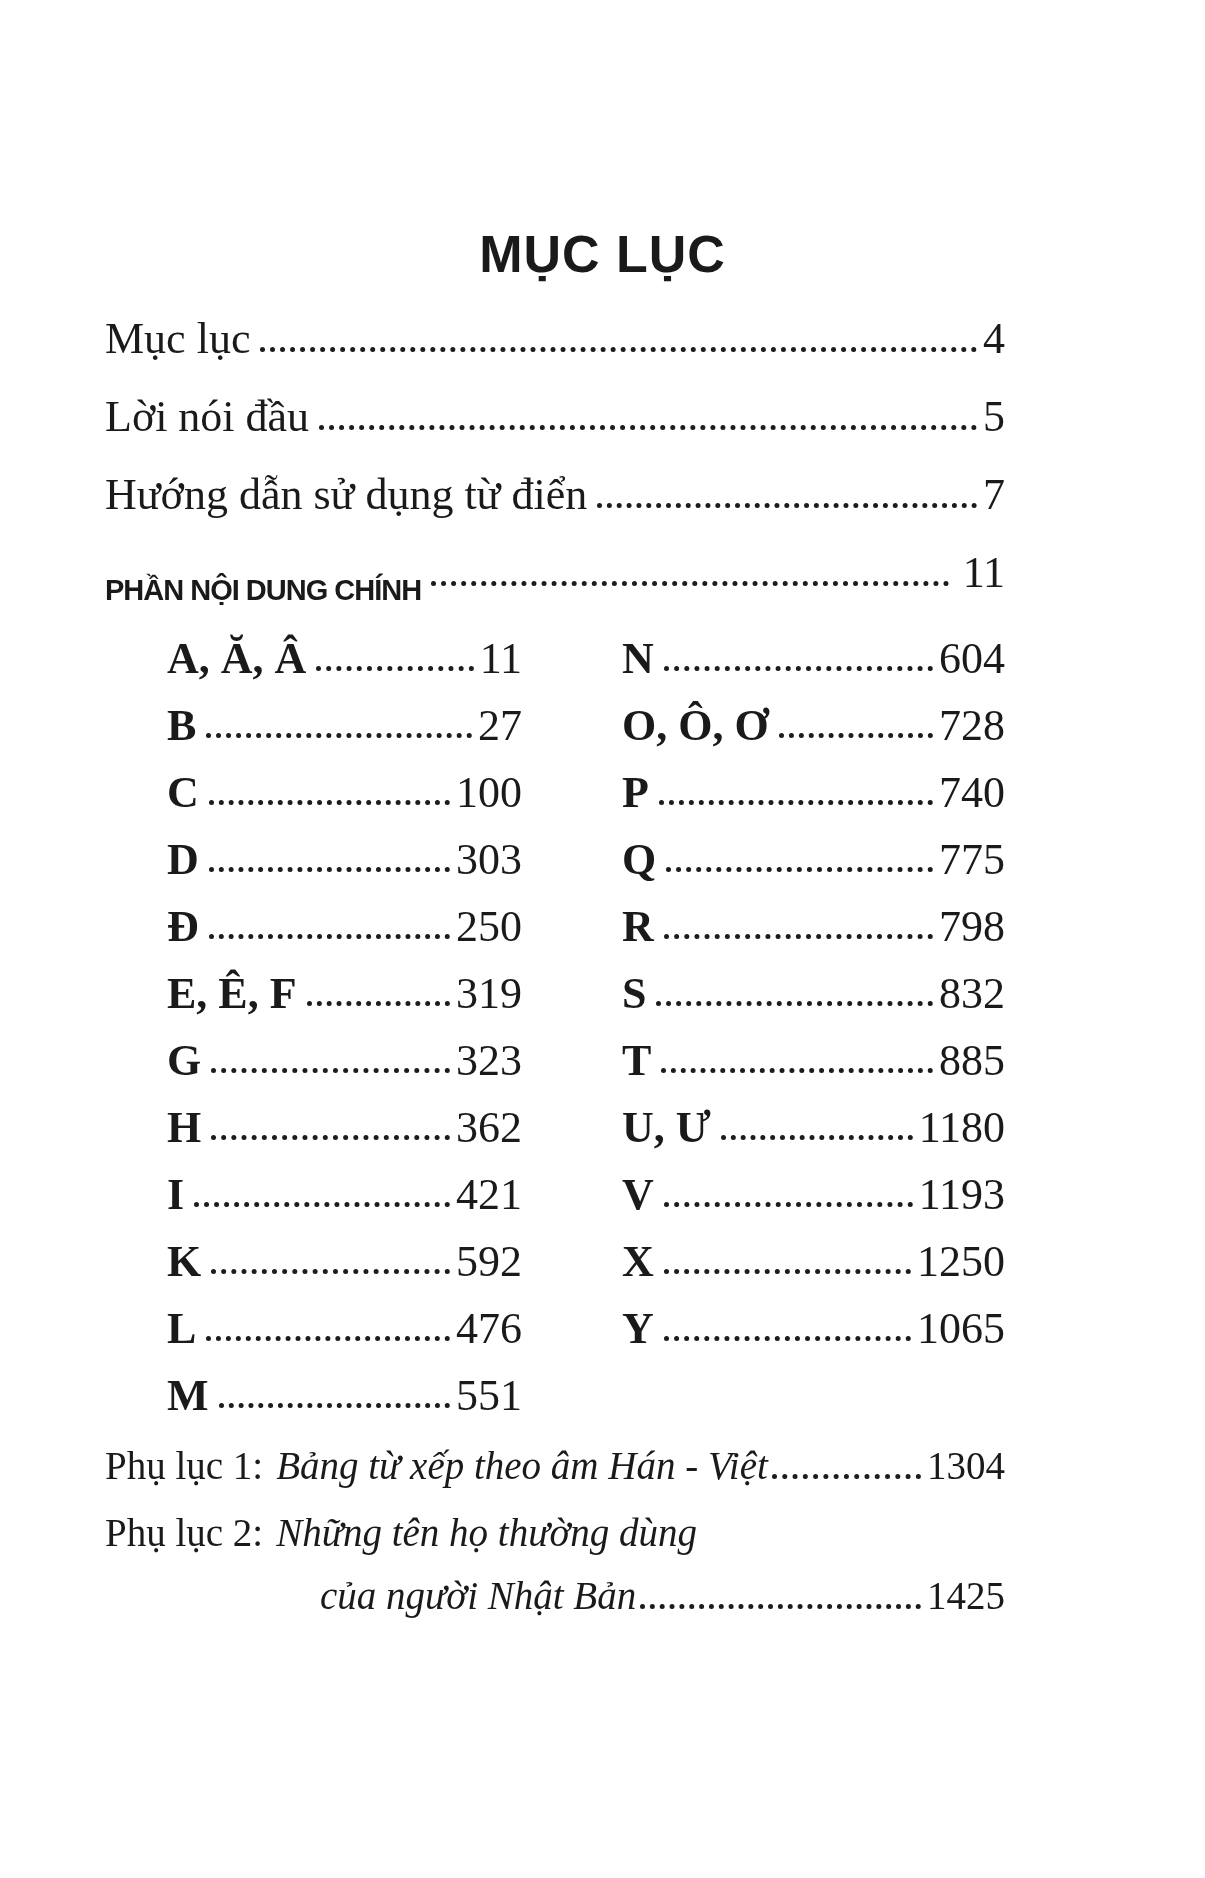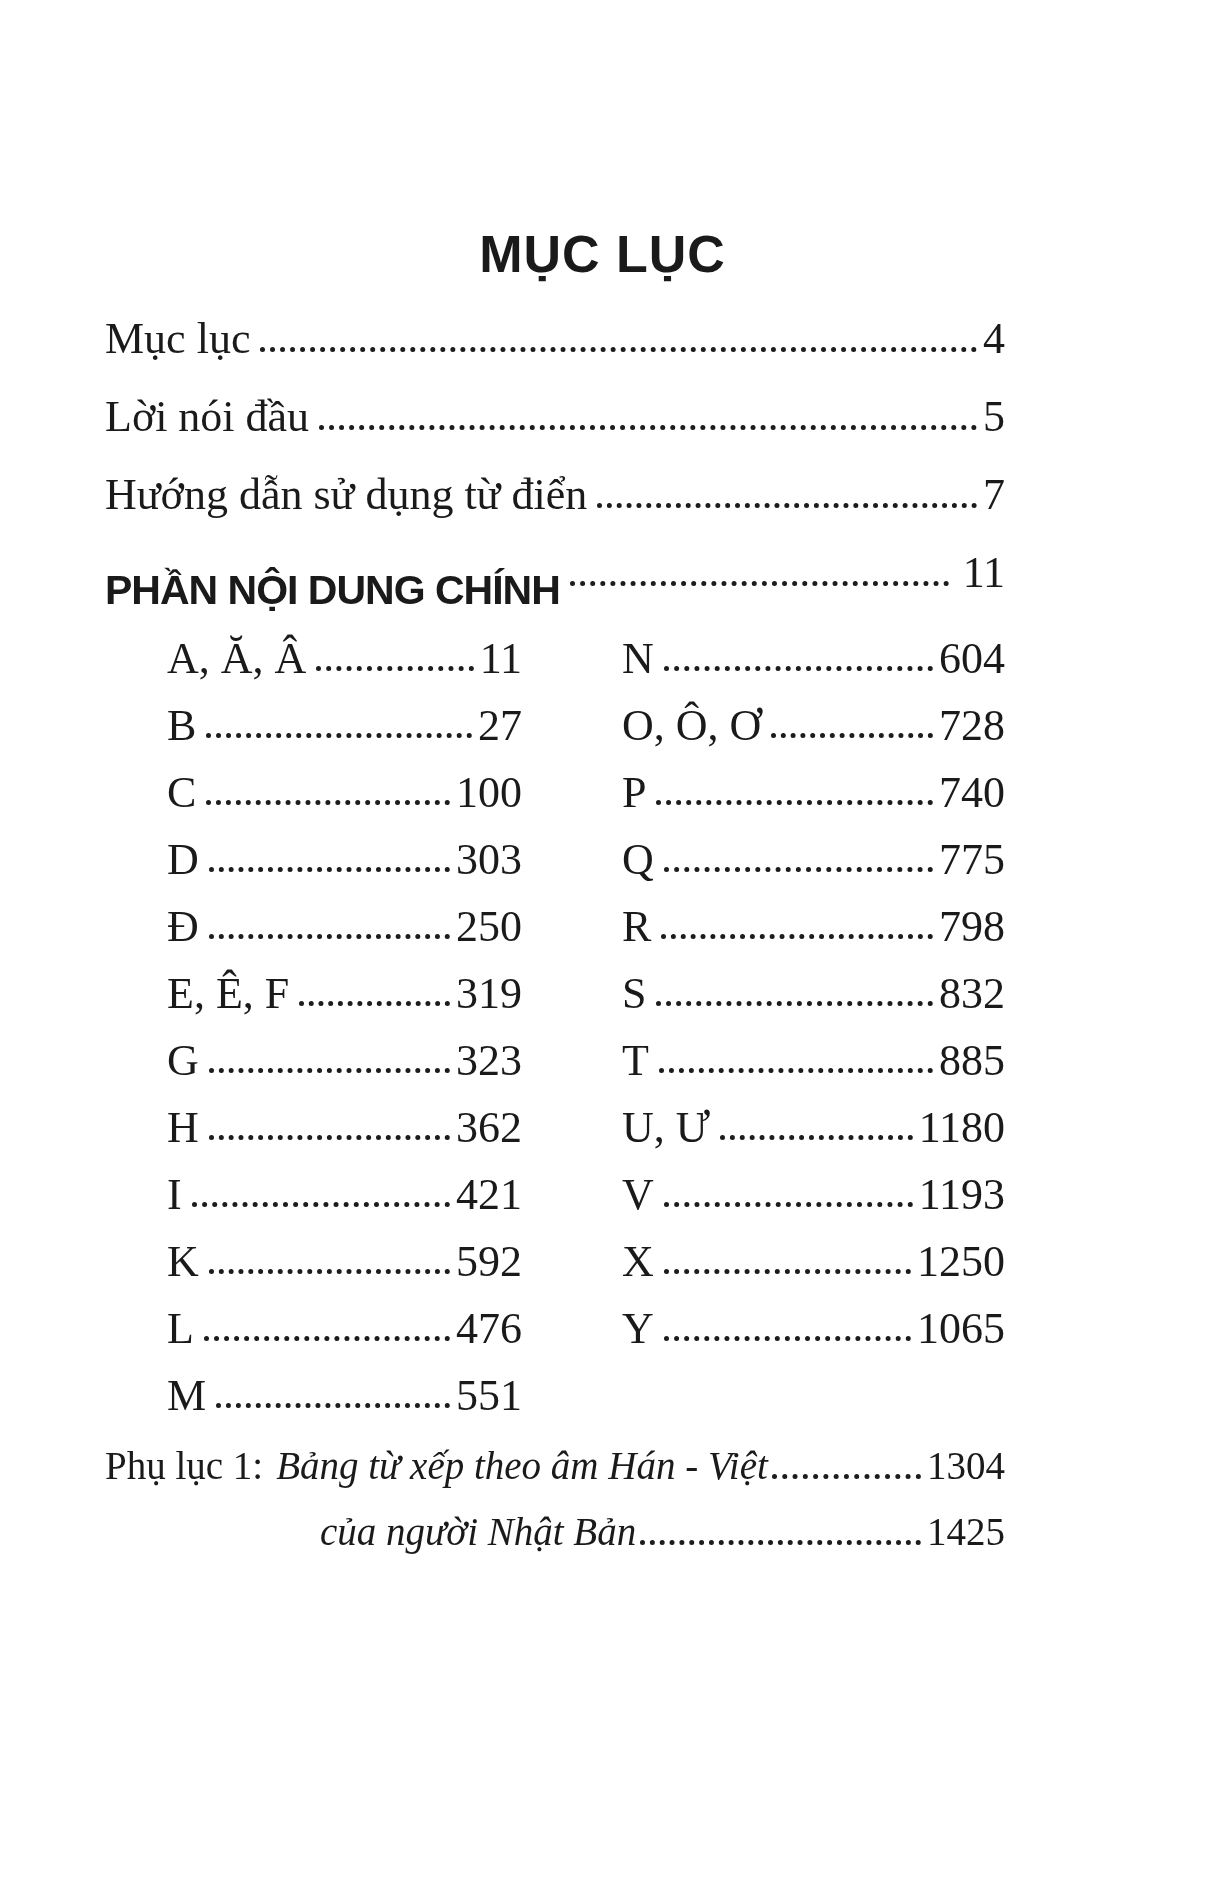--- a/index.html
+++ b/index.html
@@ -31,31 +31,31 @@
     margin:0 6px 0 10px;
     transform:translateY(10px);
   }
 
   .front { margin-top:16px; }
   .front .row { height:78px; font-size:44px; }
 
   .main-row .label {
     font-family:"Liberation Sans", sans-serif;
     font-weight:bold;
-    font-size:41px;
+    font-size:29px;
     letter-spacing:-1px;
     margin-top:33px;
   }
   .main-row .pg { margin-left:8px; }
 
   .letters { display:flex; margin-top:13px; font-size:44px; }
   .letters .col-left  { width:355px; margin-left:62px; }
   .letters .col-right { width:383px; margin-left:100px; }
   .letters .row { height:67px; }
-  .letters .label { font-weight:normal; }
+  .letters .label { font-weight:bold; }
 
   .appendix { margin-top:2px; font-size:39px; }
   .appendix .row.apx-1 { height:70px; }
   .appendix .row.apx-2 { height:64px; }
   .appendix .row.apx-3 { height:62px; padding-left:215px; }
   .apx-title { font-style:italic; margin-left:13px; white-space:nowrap; line-height:50px; }
   .apx-3 .apx-title { margin-left:0; }
   .appendix .leader { margin-left:4px; }
 </style>
 </head>
@@ -212,20 +212,24 @@
     </div>
   </div>
 
   <div class="appendix">
     <div class="row apx-1">
       <span class="label">Phụ lục 1:</span>
       <span class="apx-title">Bảng từ xếp theo âm Hán - Việt</span>
       <span class="leader"></span>
       <span class="pg">1304</span>
     </div>
+    <div class="row apx-2">
+      <span class="label">Phụ lục 2:</span>
+      <span class="apx-title">Những tên họ thường dùng</span>
+    </div>
     <div class="row apx-3">
       <span class="apx-title">của người Nhật Bản</span>
       <span class="leader"></span>
       <span class="pg">1425</span>
     </div>
   </div>
 
 </div>
 
 </body></html>

